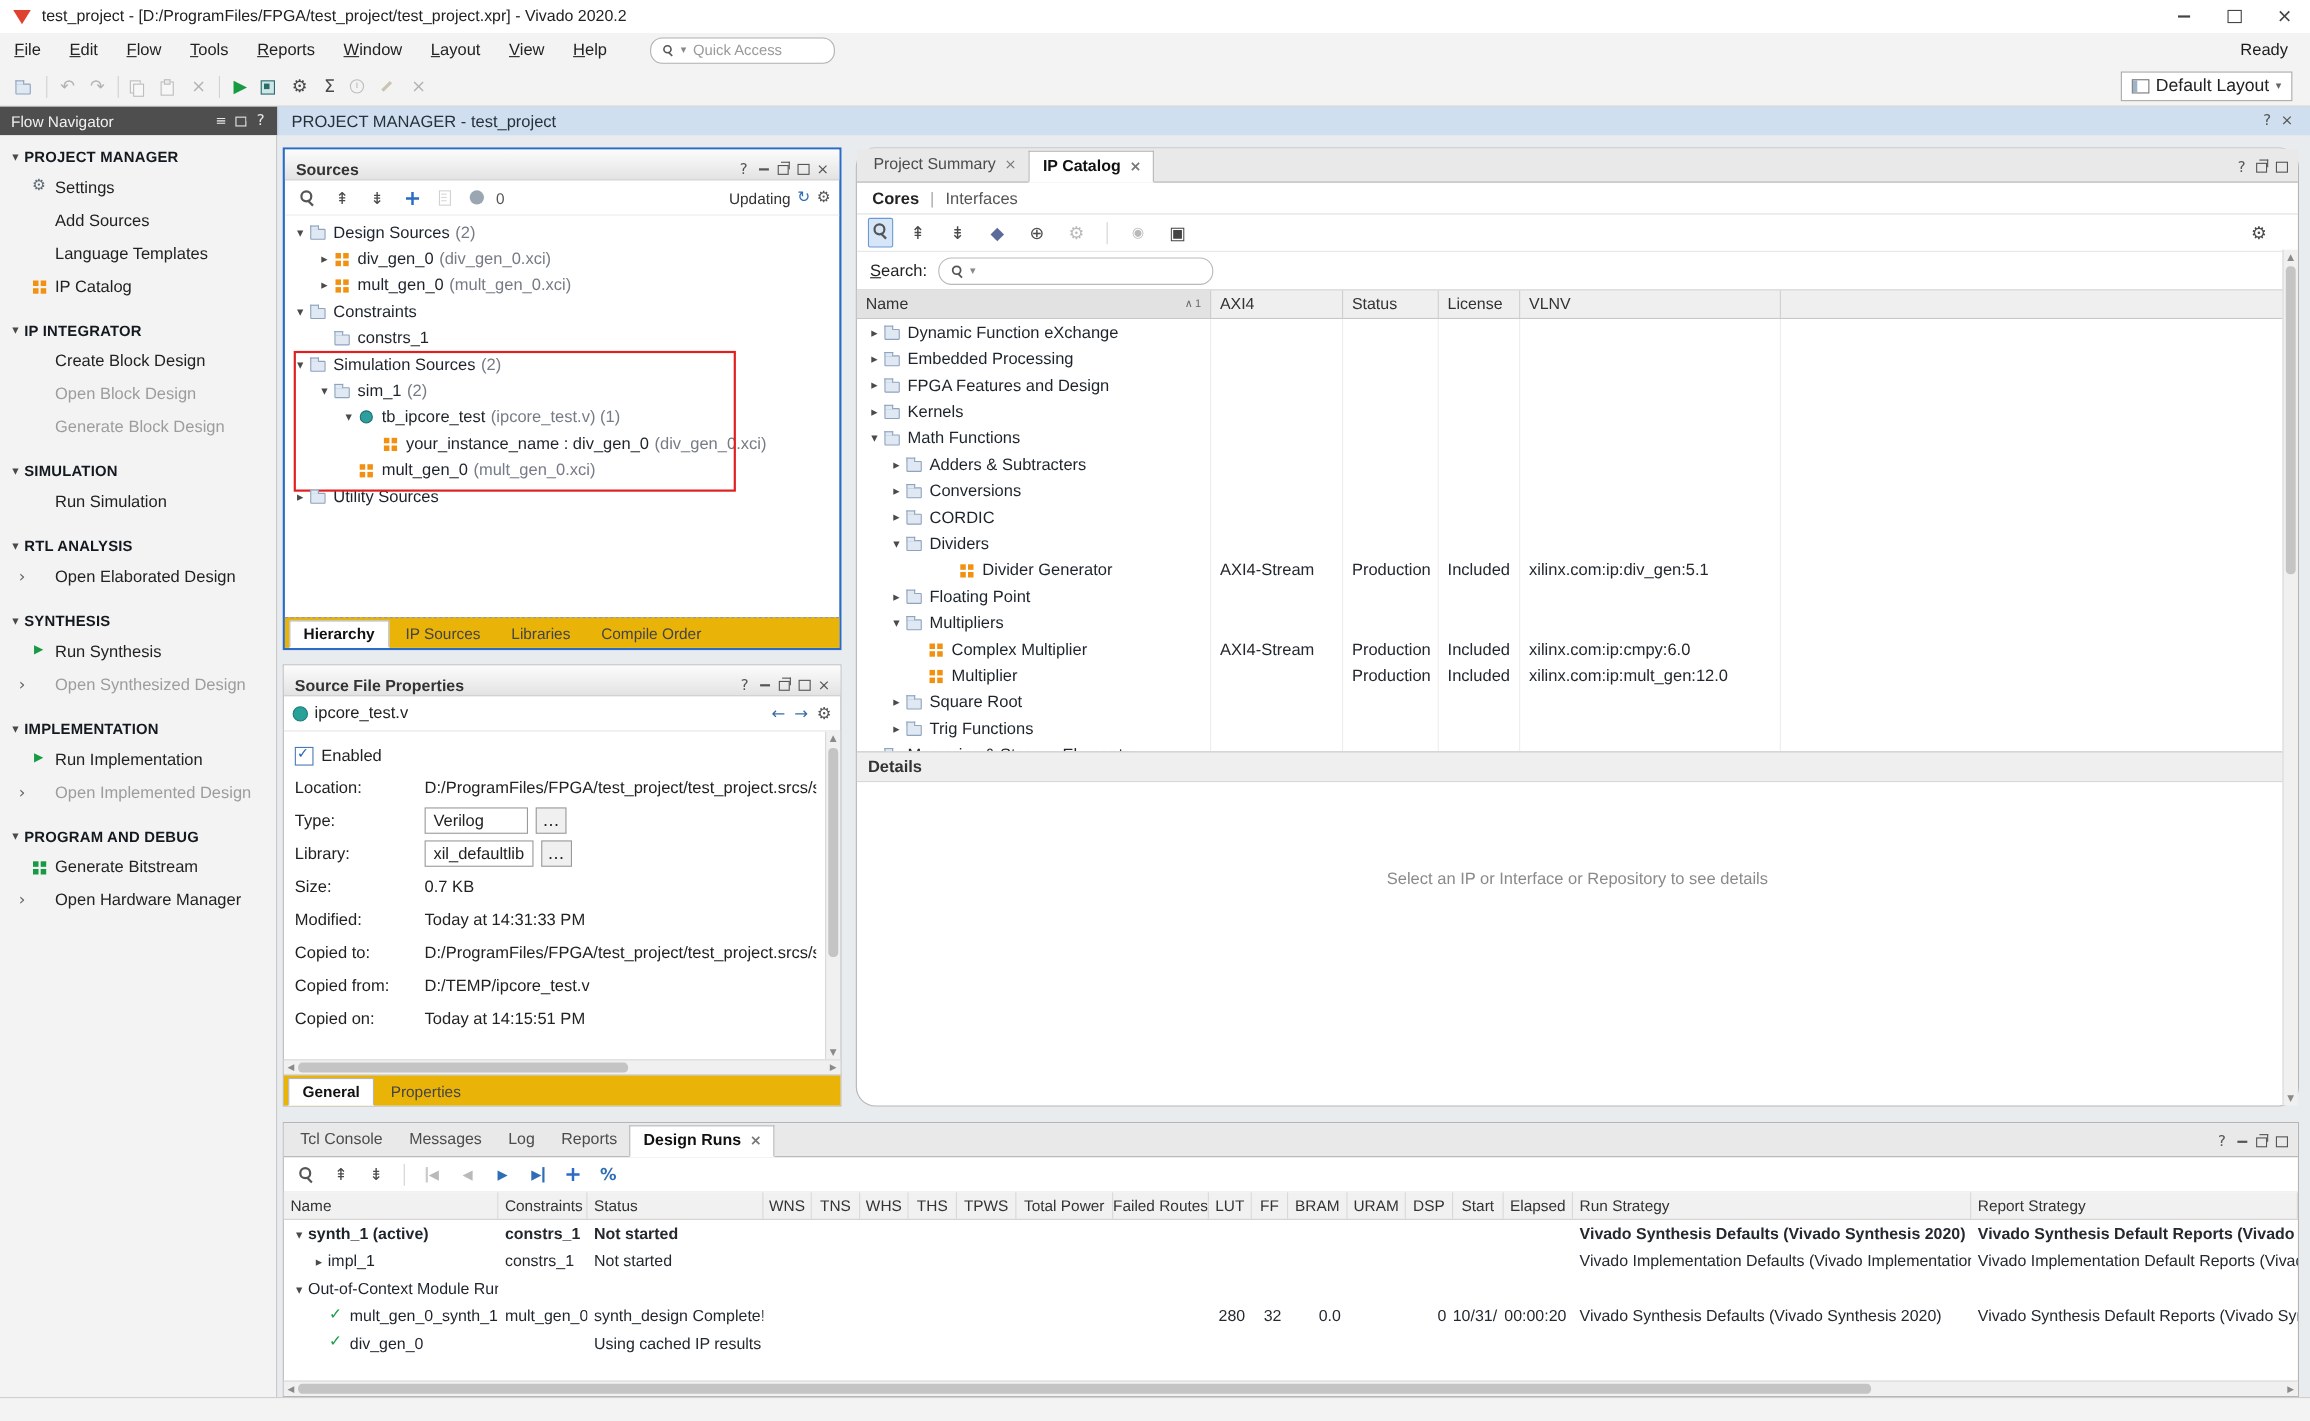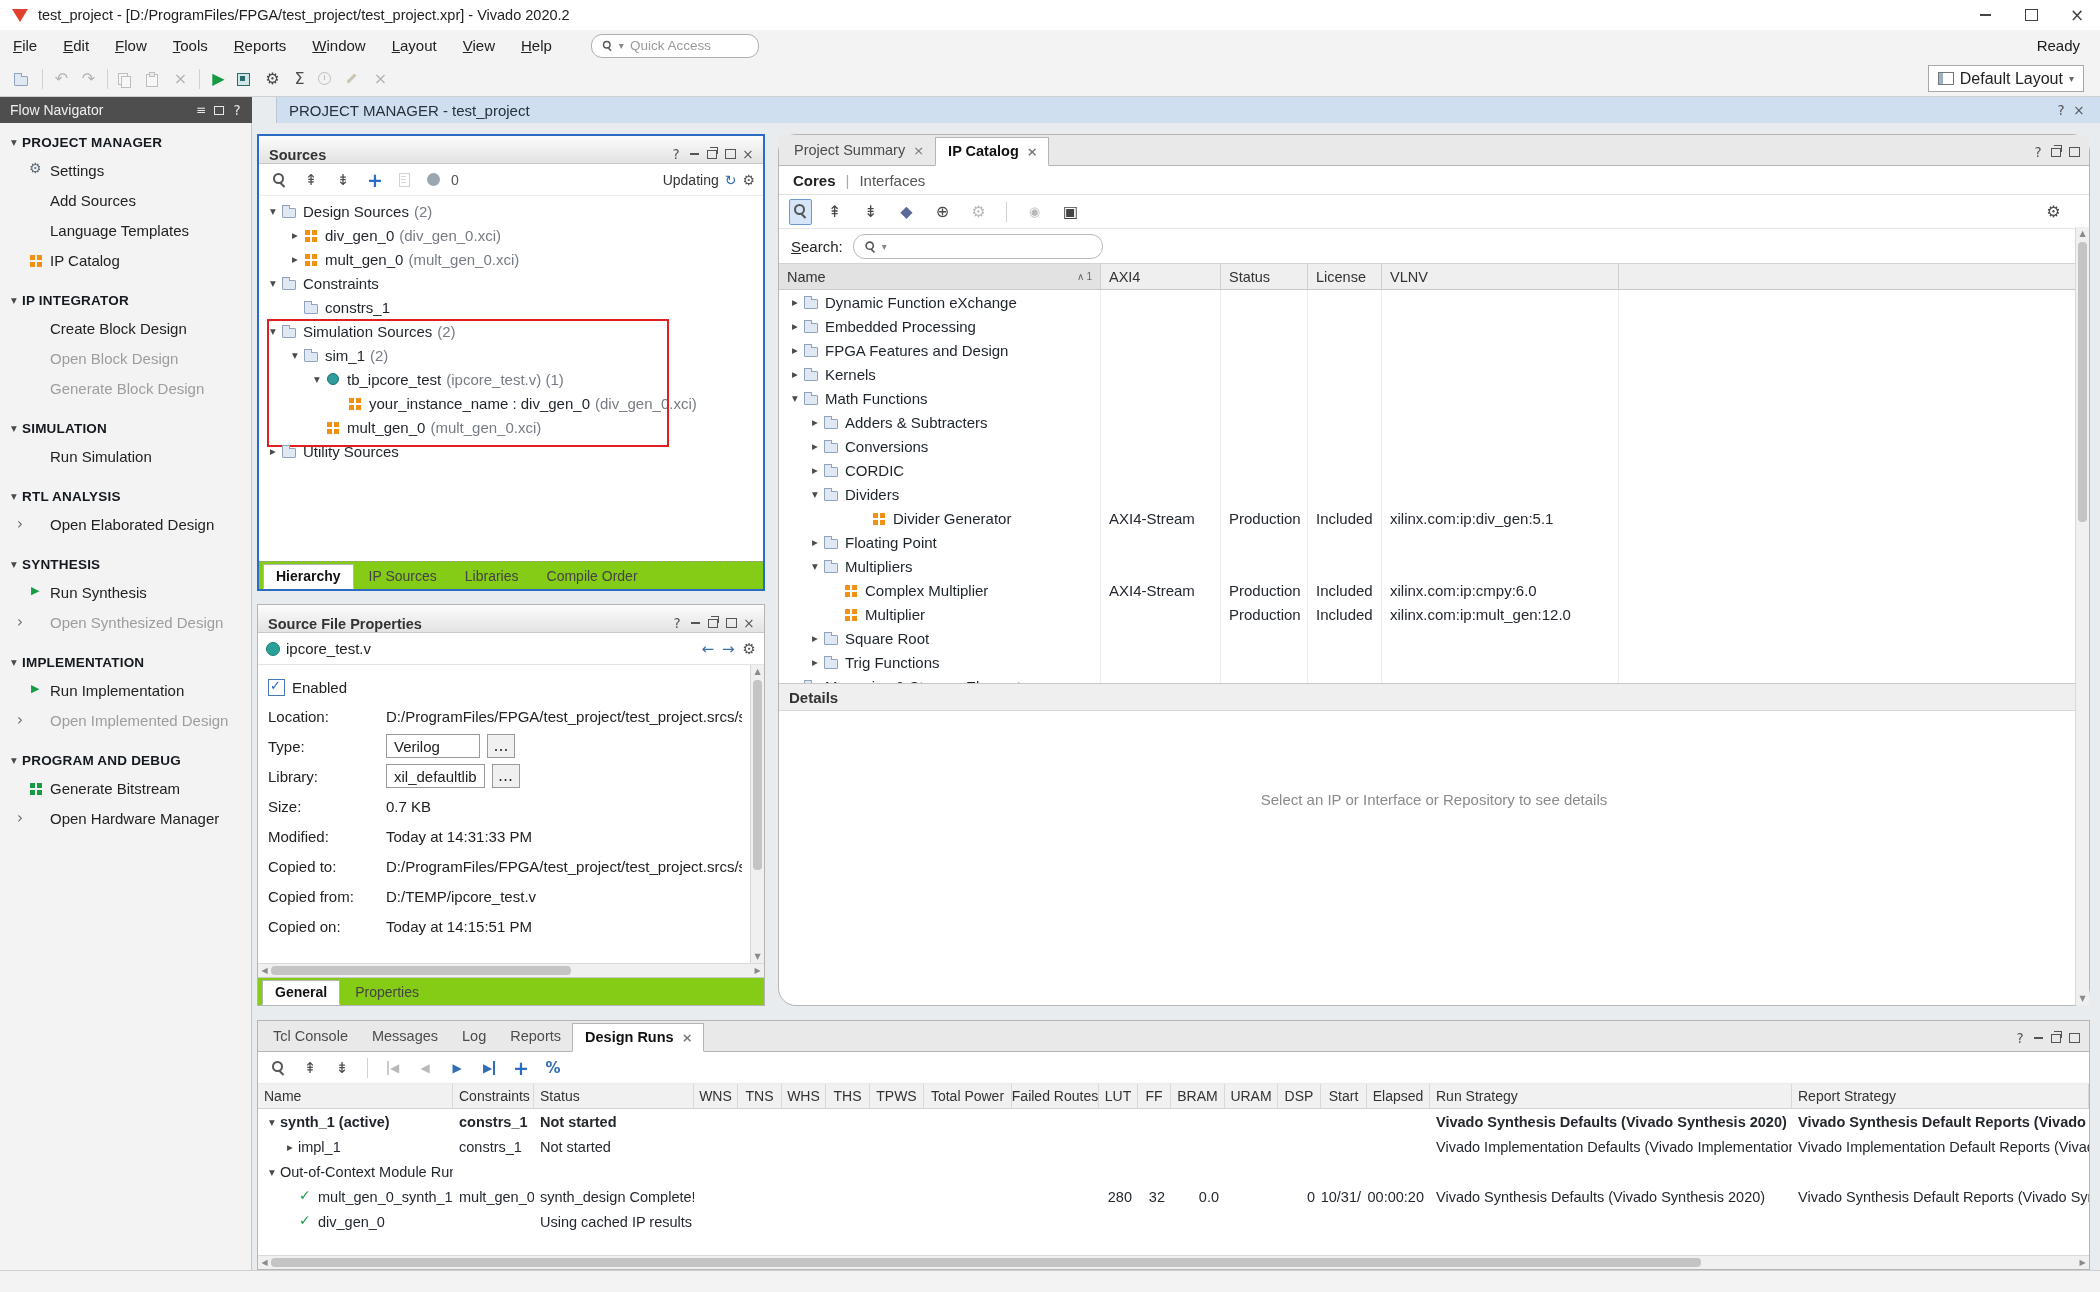--- a/index.html
+++ b/index.html
@@ -66,21 +66,21 @@
        color:#4a4a4a;font-size:16px;border-radius:3px;}
   .tbi .green{color:#169a43;}
   .off{opacity:.38;}
   .vsep{width:1px;height:20px;background:#d2d2d2;margin:0 5px;}
   .layout-combo{margin-left:auto;margin-right:16px;height:25px;border:1px solid #a8a8a8;background:#fff;
                 display:flex;align-items:center;gap:6px;padding:0 9px;font-size:16px;cursor:pointer;}
   .ic-layout{display:inline-block;width:14px;height:11px;border:1px solid #777;position:relative;background:#fff;}
   .ic-layout::before{content:"";position:absolute;left:0;top:0;width:4px;height:100%;background:#9fb3c8;}
 
   
-  .band{position:absolute;left:0;top:97px;width:2100px;height:26px;display:flex;gap:24px;}
+  .band{position:absolute;left:0;top:97px;width:2100px;height:26px;display:flex;}
   .flownav-head{width:252px;background:#4e4e4e;color:#f0f0f0;display:flex;align-items:center;
                 padding:0 6px 0 10px;box-sizing:border-box;font-size:14px;}
   .flownav-head .mi{color:#e8e8e8;}
   .flownav-head .g{color:#e8e8e8;}
   .main-head{flex:1;background:#cfdff0;display:flex;align-items:center;padding:0 12px;
              font-size:15px;color:#27313b;border-left:1px solid #b8c6d6;}
   .mi{display:inline-flex;width:18px;height:18px;align-items:center;justify-content:center;
       color:#555;font-size:13.5px;cursor:pointer;}
   .spacer{flex:1;}
 
@@ -150,21 +150,21 @@
   
   .sources{left:257px;top:134px;width:508px;height:457px;border:2px solid #2a6bc5;}
   .badge-dot{width:13px;height:13px;border-radius:50%;background:#9aa6b1;display:inline-block;}
   .badge-count{color:#555;font-size:14px;margin-left:3px;}
   .updating{margin-left:auto;display:flex;align-items:center;gap:6px;color:#333;font-size:14px;}
   .tree{flex:1;overflow:hidden;position:relative;padding-top:3px;}
   .trow{height:24px;display:flex;align-items:center;white-space:nowrap;cursor:pointer;}
   .tlabel{color:#1e242b;}
   .tsuffix{color:#767b85;margin-left:5px;}
   .red-box{position:absolute;left:8px;top:123px;width:398px;height:124px;border:2px solid #e02020;pointer-events:none;}
-  .ptabs{height:27px;flex:none;border-top:1px dashed #9a9a9a;display:flex;align-items:flex-end;background:#84cc16;padding-left:4px;gap:2px;}
+  .ptabs{height:27px;flex:none;border-top:1px dashed #9a9a9a;display:flex;align-items:flex-end;background:#eab308;padding-left:4px;gap:2px;}
   .ptab{padding:3px 12px 4px;font-size:14px;color:#444;cursor:pointer;border:1px solid transparent;}
   .ptab.active{background:#fff;border:1px solid #b5b5b5;border-bottom:1px solid #fff;font-weight:bold;color:#111;}
 
   
   .props{left:257px;top:604px;width:508px;height:402px;}
   .psub{height:31px;flex:none;display:flex;align-items:center;padding:0 8px;border-bottom:1px solid #e4e4e4;gap:6px;}
   .dot-file{width:12px;height:12px;border-radius:50%;background:#2aa198;border:1px solid #1d7d76;}
   .pnav{margin-left:auto;display:flex;gap:8px;color:#3a6ea5;font-size:15px;}
   .pbody{flex:1;position:relative;overflow:hidden;padding:8px 22px 2px 10px;}
   .cbrow{display:flex;align-items:center;gap:7px;height:28px;}

